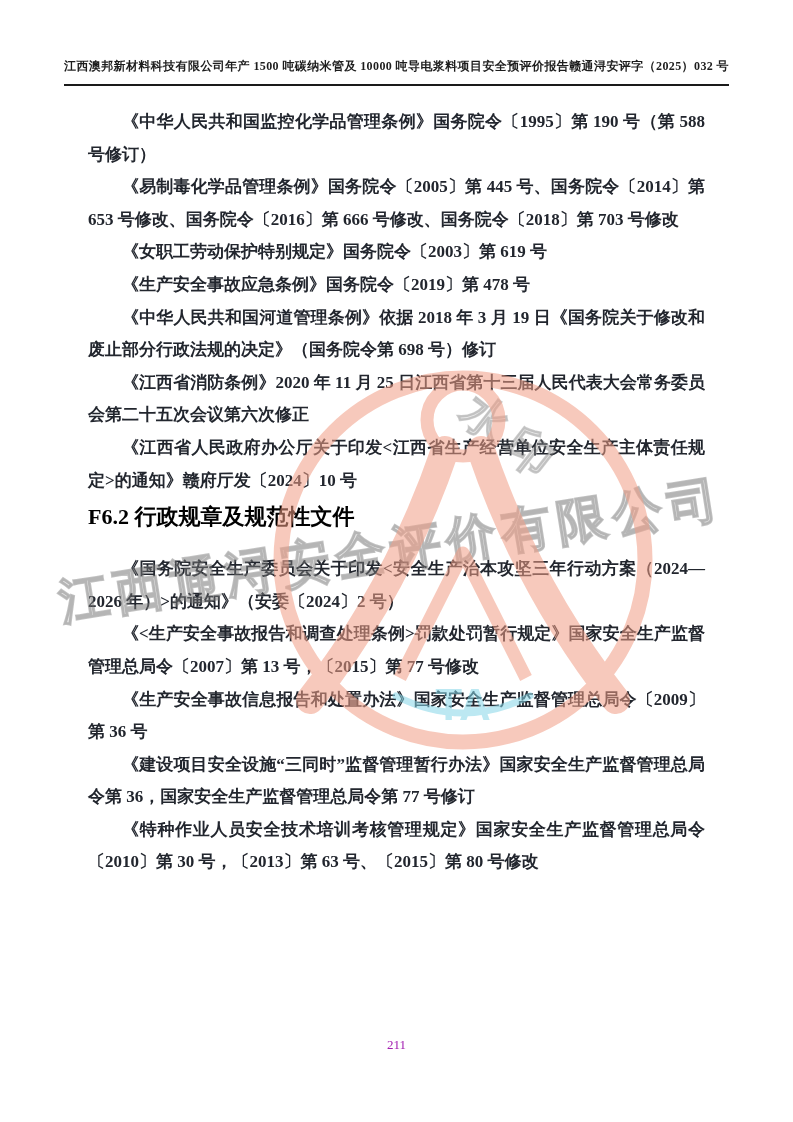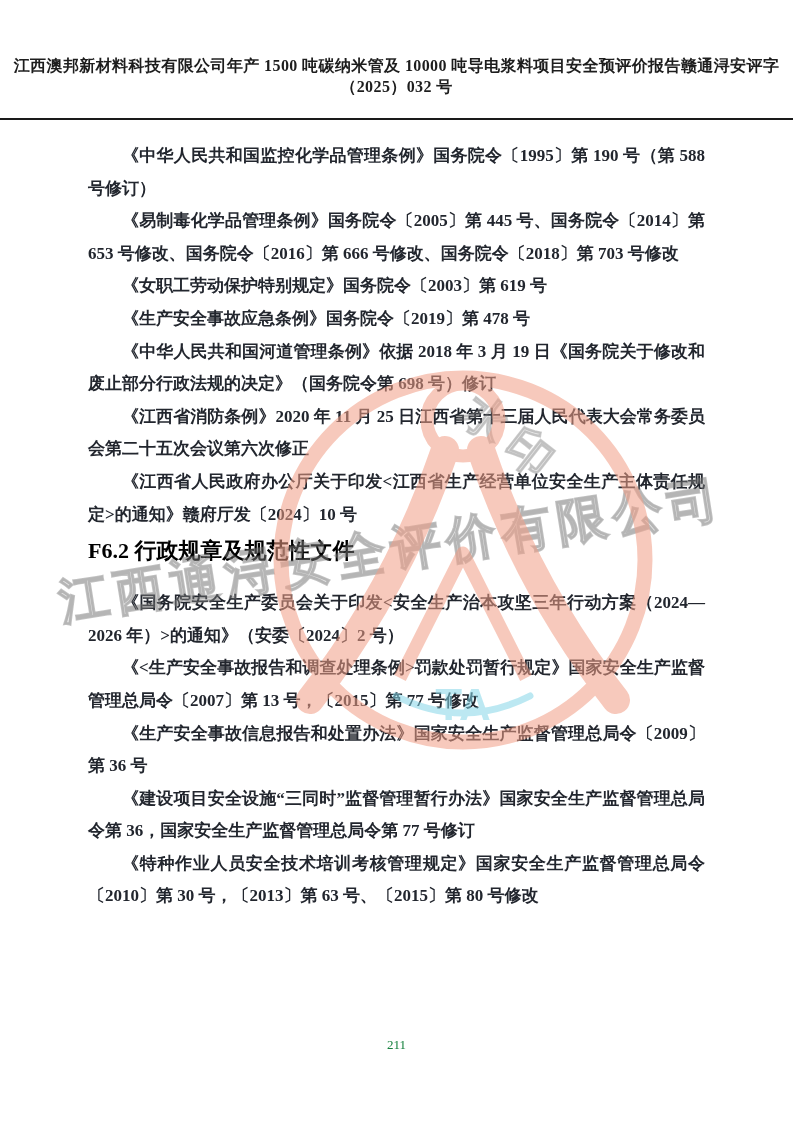--- a/index.html
+++ b/index.html
@@ -11,26 +11,26 @@
     overflow:hidden;
     font-family:"Liberation Serif","DejaVu Serif",serif;
   }
   .header-wrap{
     padding-top:56px;
     text-align:center;
     position:relative;z-index:1;
   }
   .doc-header{
     display:inline-block;
-    font-size:16px;
+    font-size:12px;
     font-weight:bold;
     color:#1d1d1d;
     letter-spacing:0.4px;
     border-bottom:2px solid #1a1a1a;
-    padding-bottom:20px;
+    padding-bottom:9px;
   }
   .body-text{
     position:relative;z-index:1;
     margin:20px 88px 0 88px;
     font-size:17px;
     line-height:32.6px;
     color:#22262e;
     text-align:justify;
   }
   .para{
@@ -44,21 +44,21 @@
     line-height:36px;
     font-weight:bold;
     color:#000;
   }
   .page-number{
     position:absolute;
     top:1037px;left:0;
     width:100%;
     text-align:center;
     font-size:13px;
-    color:#15803d;
+    color:#a21caf;
     z-index:1;
   }
   
   .wm-company{
     position:absolute;
     left:55px;top:515px;
     width:700px;
     z-index:2;
     font-size:50px;
     font-weight:bold;

